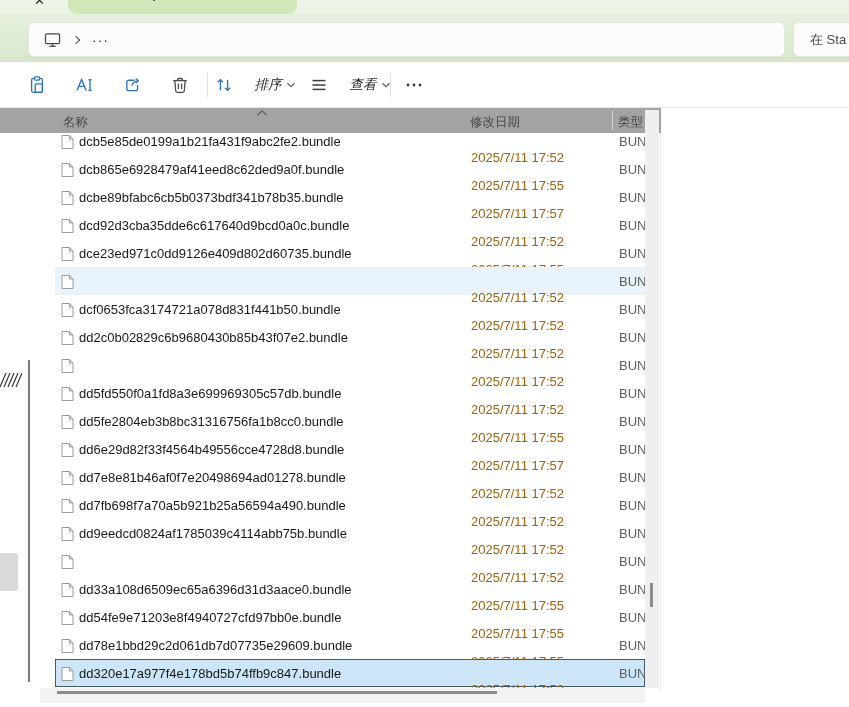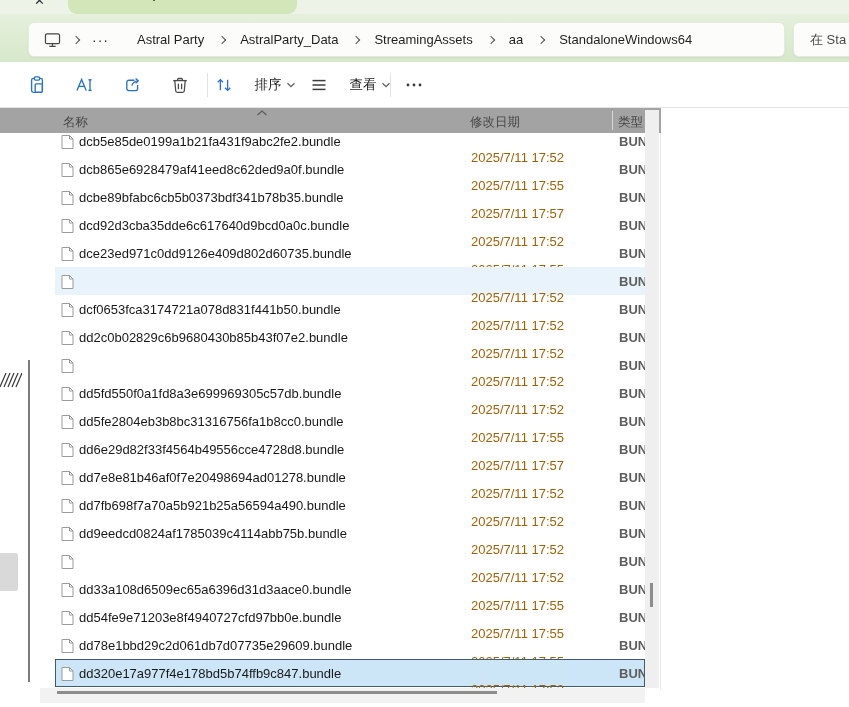--- a/index.html
+++ b/index.html
@@ -25,38 +25,38 @@
   .chev { width:6px; height:6px; border-top:1.3px solid #4e4e4e; border-right:1.3px solid #4e4e4e;
     transform:rotate(45deg); margin:0 5px; flex:0 0 auto; }
   .crumb-ico { display:flex; align-items:center; padding:0 6px 0 8px; }
   #crumb-ellipsis { font-size:14px; color:#333; padding:4px 8px; letter-spacing:1px; margin-right:10px; }
 
   
   #toolbar { left:0; top:62px; width:849px; height:46px; background:#fff; border-bottom:1px solid #e4e4e4; }
   .tbtn { position:absolute; top:6px; height:34px; display:flex; align-items:center; justify-content:center;
     border-radius:5px; }
   .tdiv { position:absolute; top:11px; width:1px; height:24px; background:#e1e1e1; }
-  .tlabel { font-size:13.5px; color:#1c1c1c; margin:0 4px 0 22px; white-space:nowrap; }
+  .tlabel { font-size:13.5px; color:#1c1c1c; margin:0 4px 0 22px; white-space:nowrap;font-style:italic; }
   svg { display:block; }
 
   
   #viewport { left:0; top:108px; width:661px; height:595px; overflow:hidden; background:#fff; }
   #colheader { left:0; top:0; width:661px; height:25px; background:#a3a3a3; z-index:3; }
   .hcell { position:absolute; top:6px; font-size:12.5px; color:#474747; white-space:nowrap; }
   #hdr-caret { left:256px; top:2px; z-index:4; }
   #hdr-sep { left:612px; top:3px; width:1px; height:19px; background:#d7d7d7; }
   #rows { left:0; top:19px; width:661px; }
   .row { position:relative; left:55px; width:590px; height:28px; font-size:13px; color:#191919;
     border:1px solid transparent; }
   .row.hover { background:var(--hover-bg); }
   .row.selected { background:var(--sel-bg); border-color:var(--sel-border); }
   .ficon { position:absolute; left:5px; top:6px; }
   .fname { position:absolute; left:23px; top:6px; white-space:nowrap; }
   .fdate { position:absolute; left:415px; top:22px; color:#a16207; white-space:nowrap; }
-  .ftype { position:absolute; left:563px; top:6px; color:#5e5e5e; white-space:nowrap;font-weight:bold; }
+  .ftype { position:absolute; left:563px; top:6px; color:#5e5e5e; white-space:nowrap; }
 
   
   #vtrack { left:645px; top:110px; width:14px; height:578px; background:#efefef; z-index:5; }
   #vthumb { left:5px; top:473px; width:3px; height:24px; background:#8c8c8c; }
   #htrack { left:40px; top:688px; width:605px; height:15px; background:#f2f2f2; z-index:5; }
   #hthumb { left:17px; top:3px; width:440px; height:3px; background:#8c8c8c; }
   #win-edge { left:660px; top:110px; width:1px; height:580px; background:#e9e9e9; }
 
   
   #frag-line { left:28px; top:360px; width:2px; height:322px; background:#7c7c7c; }
@@ -79,31 +79,20 @@
     <div id="breadcrumb" class="pillbox">
       <span class="crumb-ico">
         <svg width="19" height="19" viewBox="0 0 20 20" fill="none" stroke="#464646" stroke-width="1.3">
           <rect x="2.6" y="4" width="14.8" height="10.4" rx="1.6"></rect>
           <path d="M10 14.6 V17"></path>
             <path d="M6.6 17.2 H13.4"></path>
         </svg>
       </span>
       <span class="chev"></span>
       <span id="crumb-ellipsis">···</span>
-      <span id="crumb-segments" style="display:flex;align-items:center;">
-          <span class="crumb">Astral Party</span>
-          <span class="chev"></span>
-          <span class="crumb">AstralParty_Data</span>
-          <span class="chev"></span>
-          <span class="crumb">StreamingAssets</span>
-          <span class="chev"></span>
-          <span class="crumb">aa</span>
-          <span class="chev"></span>
-          <span class="crumb">StandaloneWindows64</span>
-        </span>
     </div>
     <div id="searchbox" class="pillbox">
       <span>在 Sta</span>
     </div>
   </div>
 
   <div id="toolbar" class="abs">
     <div class="tbtn" style="left:19px;width:36px;">
       <svg width="20" height="20" viewBox="0 0 20 20" fill="none" stroke="#2a72c4" stroke-width="1.35">
         <rect x="4.6" y="3.4" width="10.8" height="14" rx="1.8"></rect>

